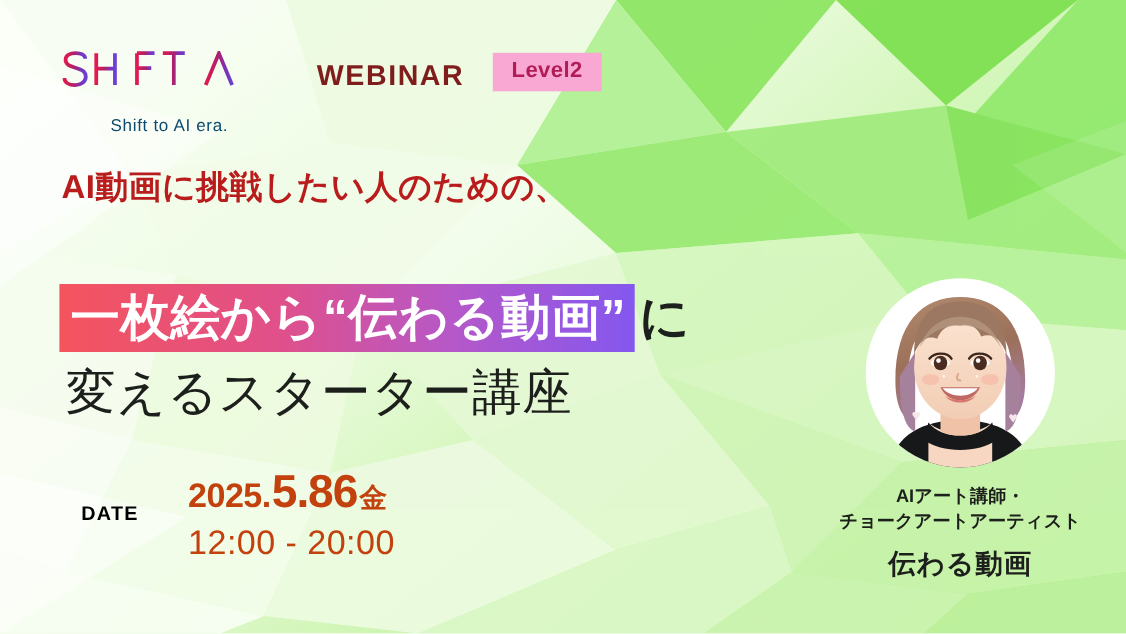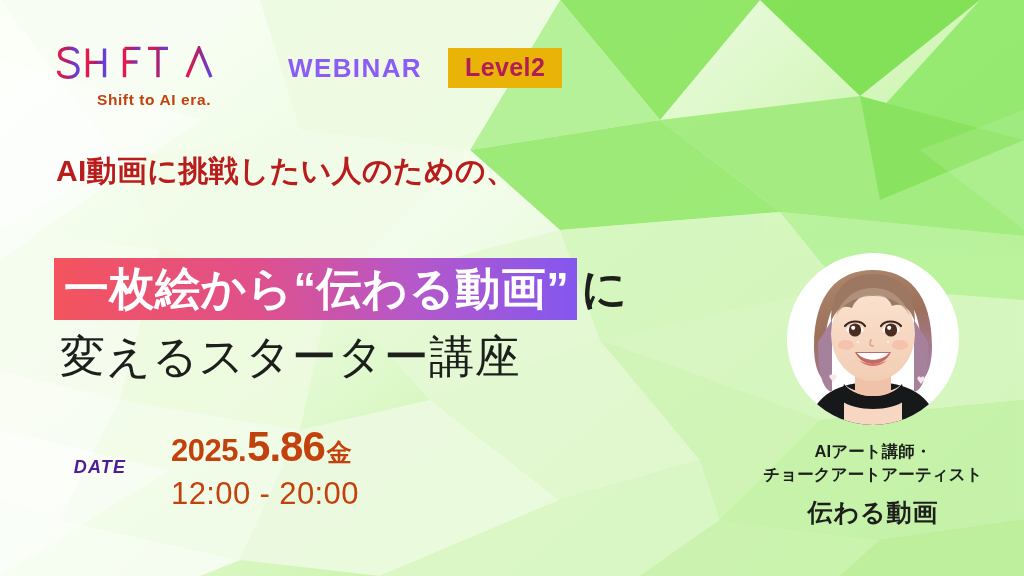--- a/index.html
+++ b/index.html
@@ -37,44 +37,44 @@
   .logo-block {
     position: relative;
     width: 210px;
   }
   .logo-mark {
     display: block;
     width: 196px;
     height: 40px;
   }
   .logo-tagline {
-    margin-top: 5px;
+    margin-top: 20px;
     text-align: center;
     width: 196px;
     font-size: 15.5px;
     letter-spacing: 0.6px;
-    color: #c2410c;
-    font-weight: 700;
+    color: #0c4a6e;
+    font-weight: 400;
     white-space: nowrap;
   }
   .webinar-word {
     margin-left: 22px;
     margin-top: 7px;
     font-size: 26px;
     font-weight: 700;
     letter-spacing: 1.4px;
-    color: #8b5cf6;
+    color: #7f1d1d;
     white-space: nowrap;
   }
   .level-badge {
     margin-left: 26px;
     margin-top: 2px;
-    background: #eab308;
+    background: #f9a8d4;
     color: #b01d57;
-    font-size: 25px;
+    font-size: 20px;
     font-weight: 700;
     letter-spacing: 0.4px;
     padding: 6px 17px 8px 17px;
     white-space: nowrap;
     line-height: 1.05;
   }
 
   
   .subhead {
     position: absolute;
@@ -141,25 +141,24 @@
     width: 86px;
     height: 86px;
     border-radius: 50%;
     border: 1.6px solid #a0争;
     border-color: #a32a5c;
     display: flex;
     align-items: center;
     justify-content: center;
   }
   .date-circle-label {
-    color: #4c1d95;
+    color: #000000;
     font-size: 18px;
     font-weight: 700;
     letter-spacing: 1.2px;
-    font-style: italic;
   }
   .date-text {
     margin-left: 28px;
     color: #c2410c;
   }
   .date-line1 {
     font-weight: 700;
     line-height: 1.0;
     white-space: nowrap;
     display: flex;

